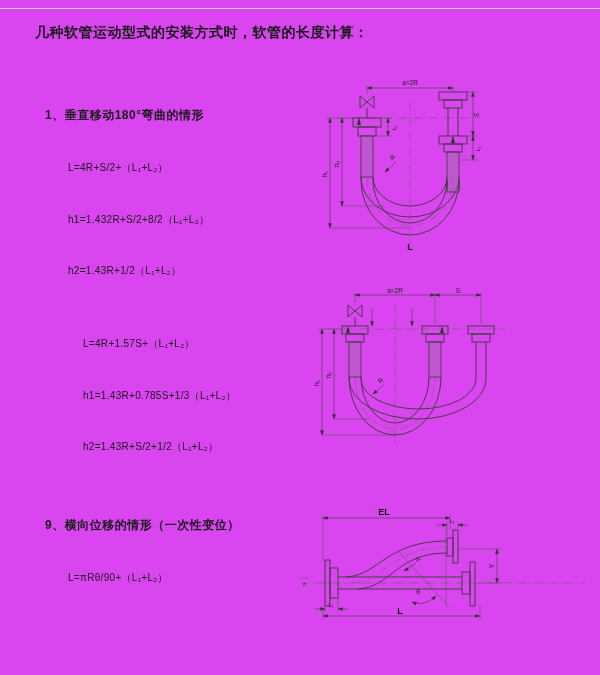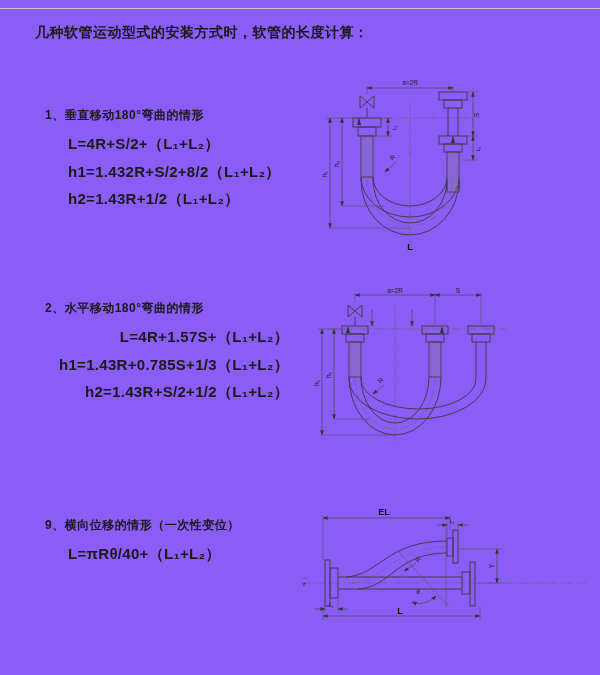--- a/index.html
+++ b/index.html
@@ -1,24 +1,24 @@
 <!DOCTYPE html>
 <html><head>
 <meta charset="utf-8">
 <style>
   html,body{margin:0;padding:0;background:#fff;}
   body{width:600px;height:675px;position:relative;overflow:hidden;
        font-family:"Liberation Sans","DejaVu Sans",sans-serif;color:#1a1a1a;}
-  .page{position:absolute;inset:0;background:#8b5cf6;}
+  .page{position:absolute;inset:0;background:#d946ef;}
   .top-rule{position:absolute;top:8px;left:0;width:600px;height:1px;background:#c9c9c9;}
   .doc-title{position:absolute;left:35px;top:24px;font-size:14px;font-weight:bold;letter-spacing:0.5px;}
   .section{position:absolute;left:45px;}
   .sec-heading{font-size:12px;font-weight:bold;letter-spacing:0.5px;}
   .formulas{position:absolute;left:23px;}
-  .formula{font-size:15px;font-weight:bold;line-height:27.5px;white-space:nowrap;letter-spacing:0.3px;}
+  .formula{font-size:10px;font-weight:normal;line-height:27.5px;white-space:nowrap;letter-spacing:0.3px;margin-top:24px;}
   .fig{position:absolute;}
   
   svg .obj{stroke:#3a3a3a;stroke-width:0.9;fill:none;}
   svg .hose{stroke:#3a3a3a;stroke-width:0.8;fill:url(#ht);}
   svg .cl{stroke:#666;stroke-width:0.6;fill:none;stroke-dasharray:9 2.5 1.5 2.5;}
   svg .dim{stroke:#444;stroke-width:0.65;fill:none;}
   svg .ext{stroke:#555;stroke-width:0.55;fill:none;}
   svg .tlab{font-family:"Liberation Sans","DejaVu Sans",sans-serif;font-size:6.5px;fill:#222;}
   svg .tbig{font-family:"Liberation Sans","DejaVu Sans",sans-serif;font-size:9px;fill:#111;font-weight:bold;}
   svg .tsm{font-family:"Liberation Sans","DejaVu Sans",sans-serif;font-size:5.5px;fill:#222;}
@@ -34,32 +34,31 @@
   <div class="section" style="top:107px;">
     <div class="sec-heading">1、垂直移动180°弯曲的情形</div>
     <div class="formulas" style="position:relative;left:23px;top:6px;">
       <div class="formula">L=4R+S/2+（L₁+L₂）</div>
       <div class="formula">h1=1.432R+S/2+8/2（L₁+L₂）</div>
       <div class="formula">h2=1.43R+1/2（L₁+L₂）</div>
     </div>
   </div>
 
   <div class="section" style="top:300px;">
-    <div class="sec-heading">2、水平移动180°弯曲的情形</div>
-    <div class="formulas" style="position:relative;left:14px;top:6px;text-align:right;">
+    <div class="formulas" style="position:relative;left:38px;top:6px;">
       <div class="formula">L=4R+1.57S+（L₁+L₂）</div>
       <div class="formula">h1=1.43R+0.785S+1/3（L₁+L₂）</div>
       <div class="formula">h2=1.43R+S/2+1/2（L₁+L₂）</div>
     </div>
   </div>
 
   <div class="section" style="top:517px;">
     <div class="sec-heading">9、横向位移的情形（一次性变位）</div>
     <div class="formulas" style="position:relative;left:23px;top:6px;">
-      <div class="formula">L=πRθ/40+（L₁+L₂）</div>
+      <div class="formula">L=πRθ/90+（L₁+L₂）</div>
     </div>
   </div>
 
   <svg class="fig" style="left:308px;top:72px;" width="285" height="185" viewBox="0 0 285 185">
     <defs>
       <pattern id="ht" width="3.5" height="3.5" patternUnits="userSpaceOnUse">
         <path d="M0,3.5 L3.5,0 M0,0 L3.5,3.5" stroke="#808080" stroke-width="0.5"></path>
       </pattern>
       <marker id="ar" viewBox="0 0 10 10" refX="9" refY="5" markerWidth="8" markerHeight="8" orient="auto-start-reverse">
         <path d="M0,1.5 L10,5 L0,8.5 Z" fill="#333"></path>

